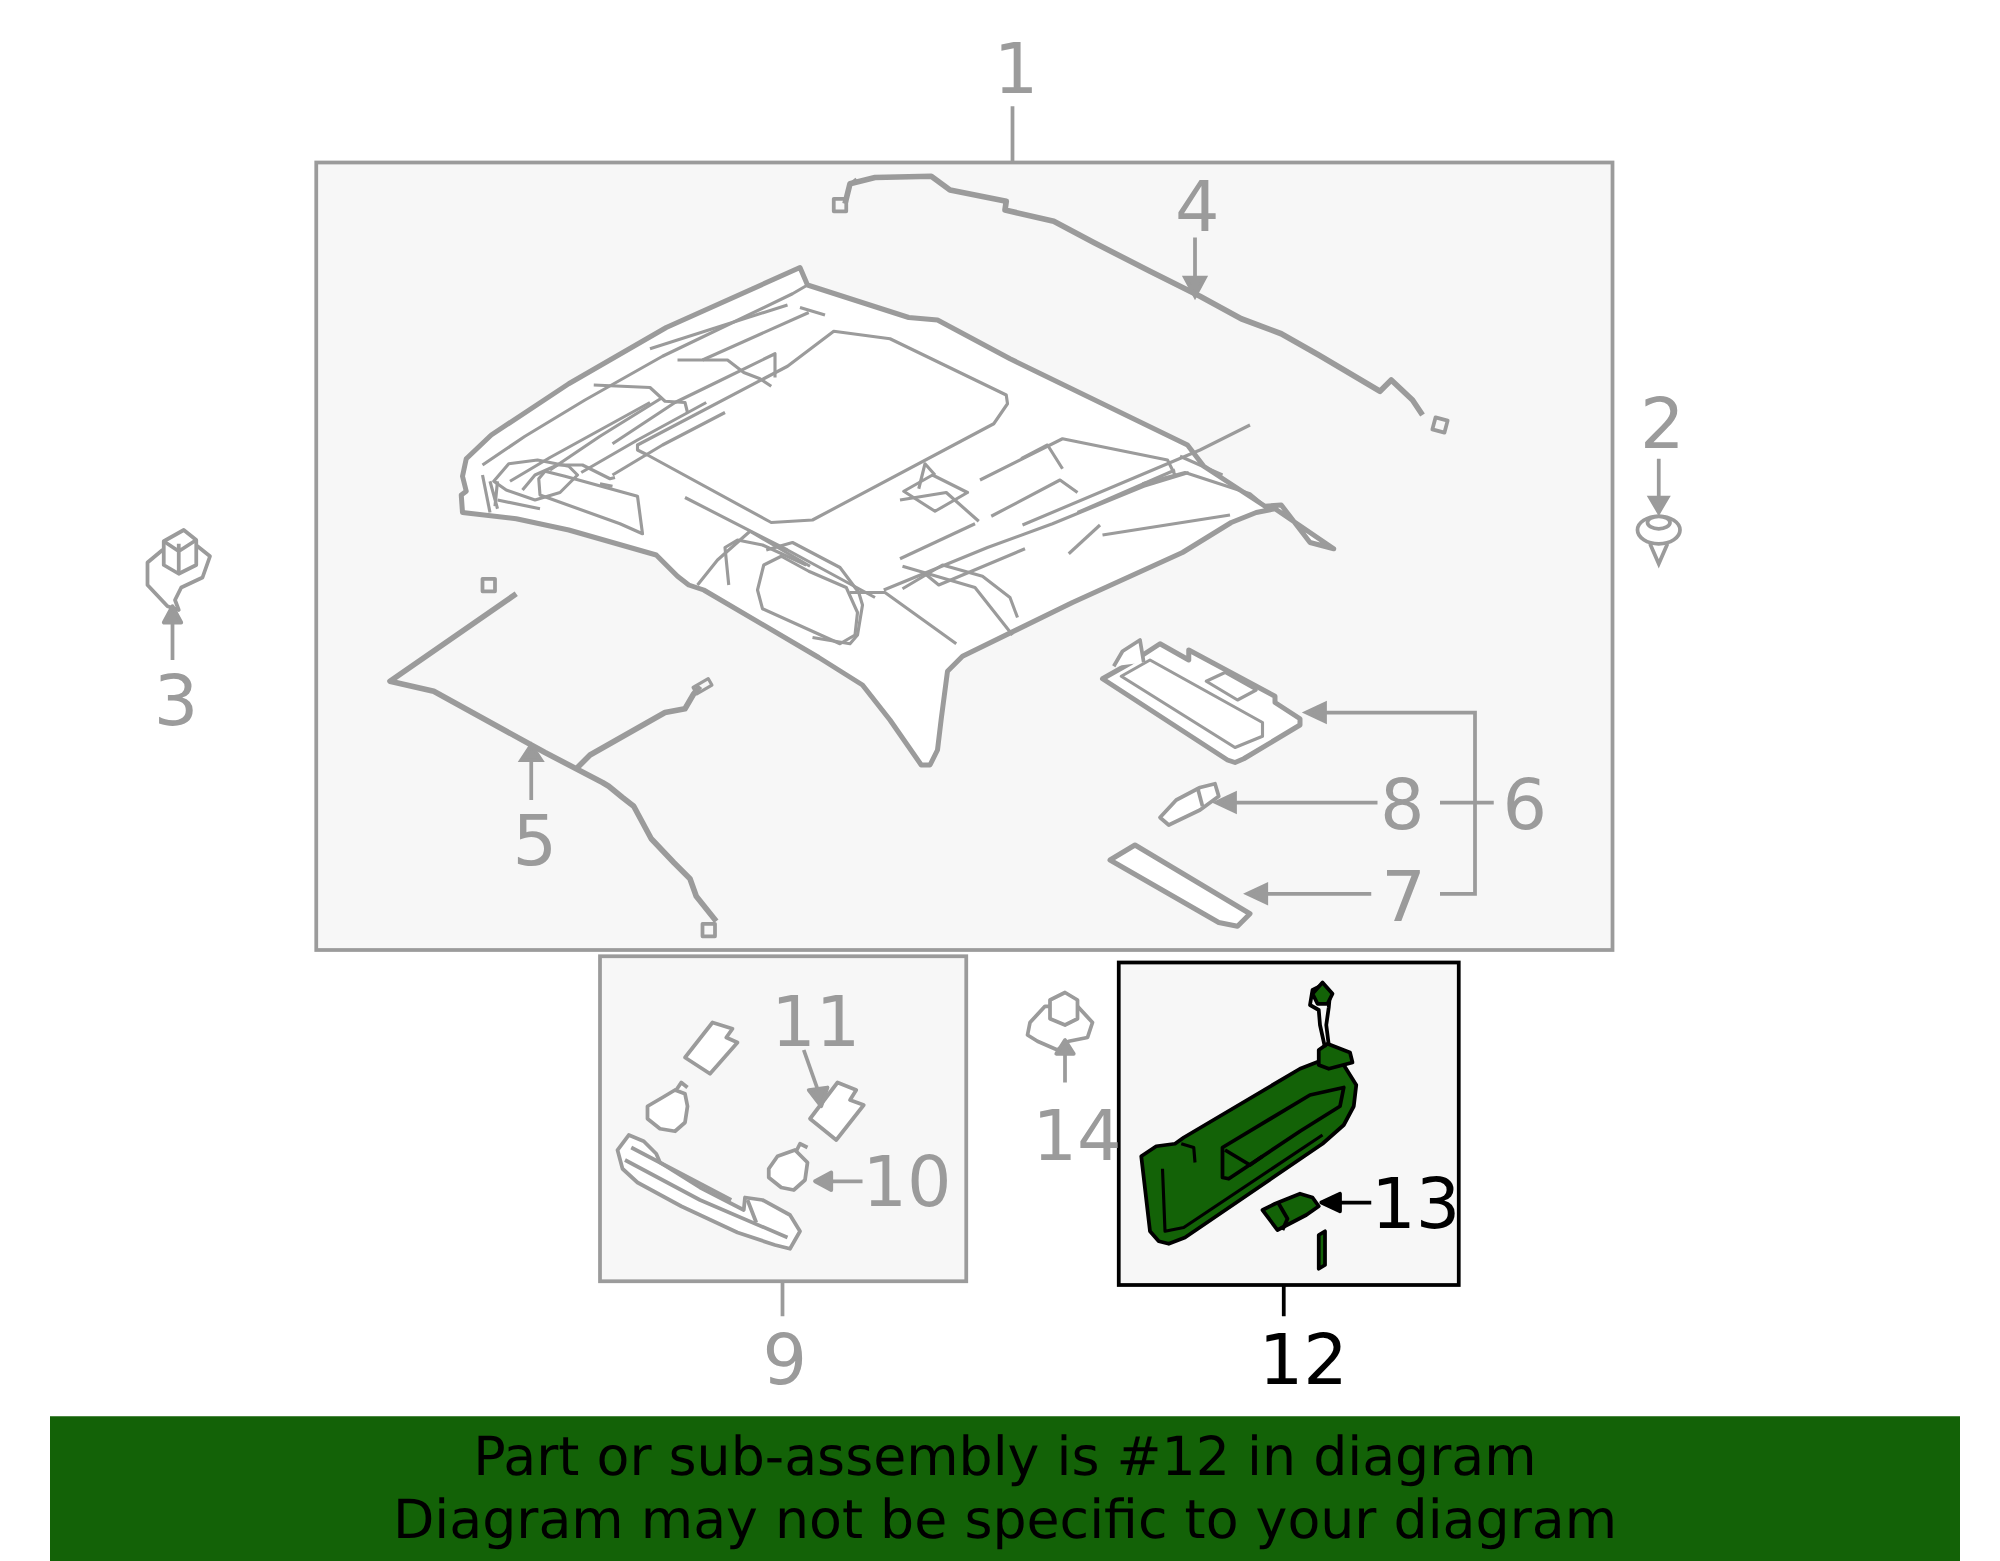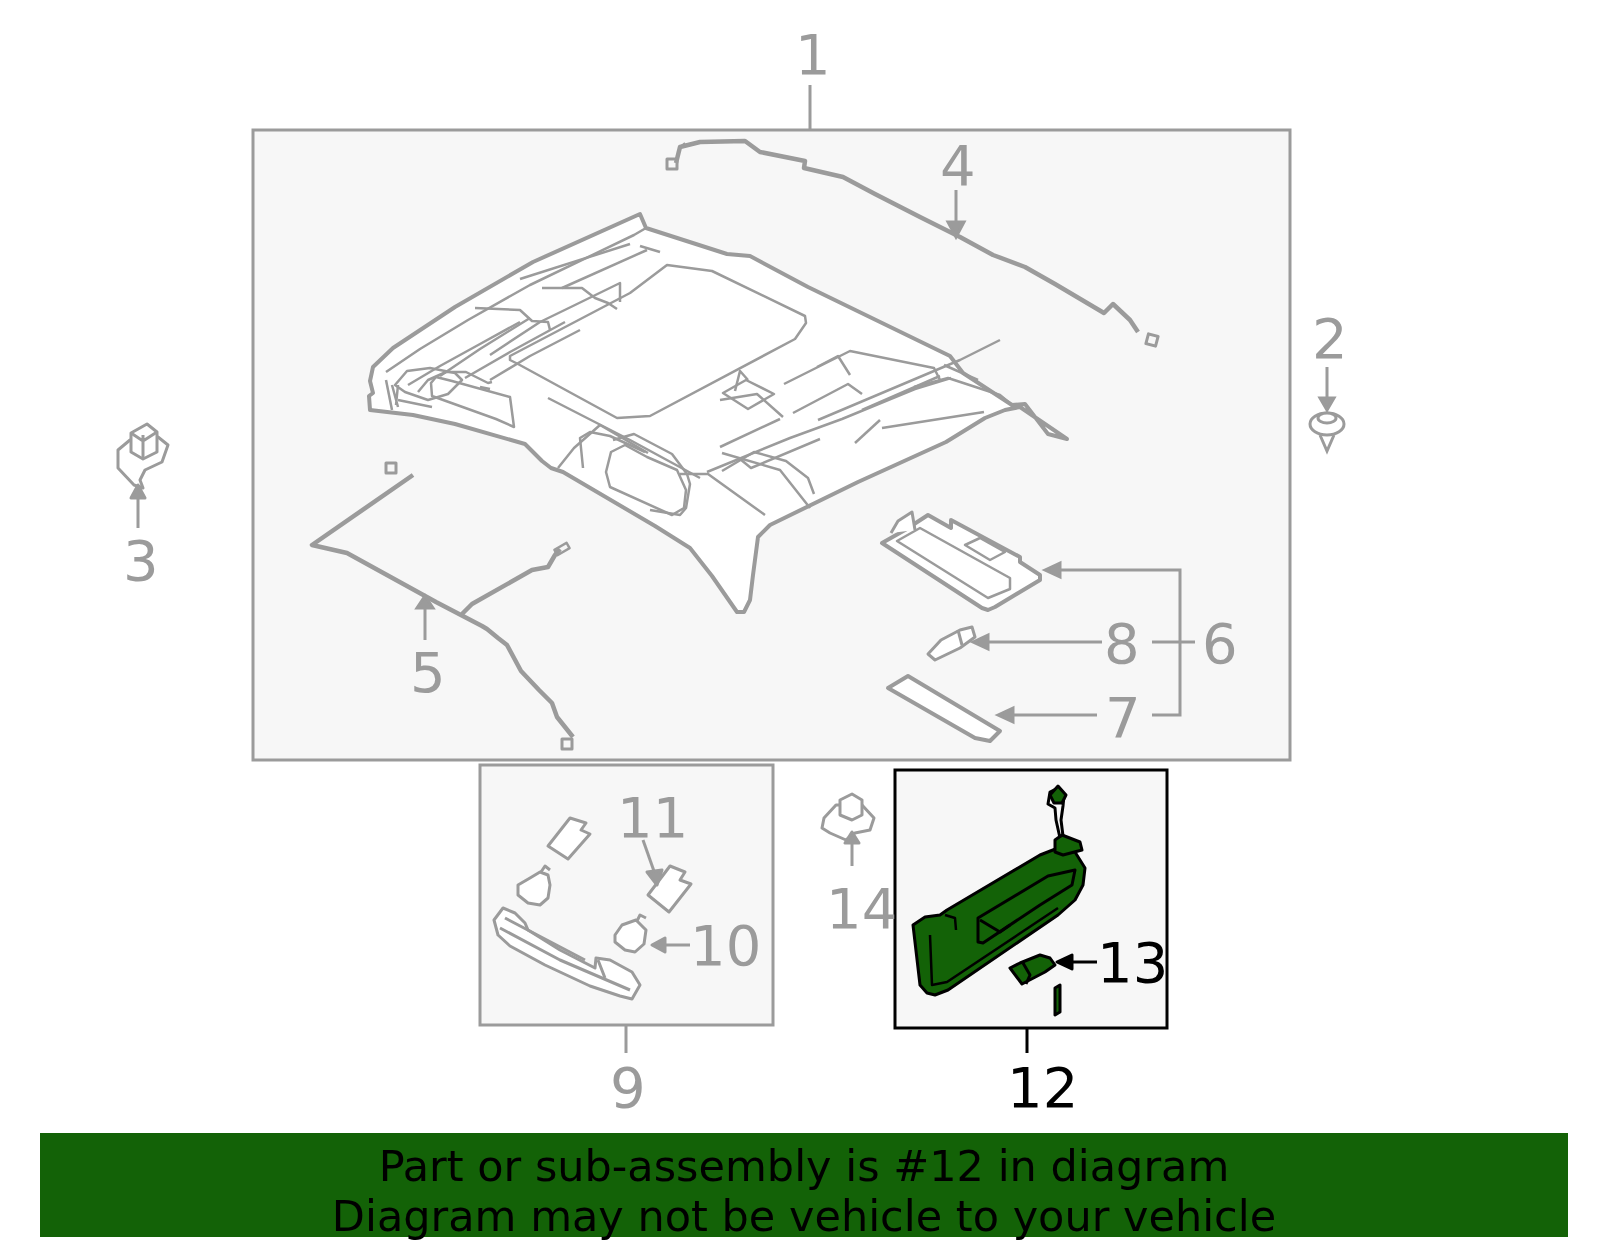--- a/index.html
+++ b/index.html
@@ -1,21 +1,21 @@
 <!DOCTYPE html>
 <html><head>
 <meta charset="utf-8">
 <style>
   html, body { margin: 0; padding: 0; background: #ffffff; }
   body { width: 1600px; height: 1249px; position: relative; overflow: hidden;
          font-family: "DejaVu Sans", sans-serif; }
   #diagram { position: absolute; left: 0; top: 0; width: 1600px; height: 1249px; }
   .callout { font-family: "DejaVu Sans", sans-serif; font-size: 56px; fill: #9b9b9b; }
   .callout.active { fill: #000000; }
-  .banner { position: absolute; left: 40px; top: 1133px; width: 1528px; height: 104px;
+  .banner { position: absolute; left: 40px; top: 1133px; width: 1528px; height: 116px;
             background: #136207; color: #000000; text-align: center;
             font-family: "DejaVu Sans", sans-serif; font-size: 43px; line-height: 50px;
             padding-top: 8px; box-sizing: border-box; }
   .banner div { white-space: nowrap; }
 </style>
 </head>
 <body>
 
 <svg id="diagram" viewBox="0 0 1600 1249" xmlns="http://www.w3.org/2000/svg">
 
@@ -201,14 +201,14 @@
     <text class="callout" x="690" y="965">10</text>
     <text class="callout" x="617" y="837">11</text>
     <text class="callout active" x="1007" y="1107">12</text>
     <text class="callout active" x="1097" y="982">13</text>
     <text class="callout" x="826" y="928">14</text>
   </g>
 </svg>
 
 <div class="banner">
   <div>Part or sub-assembly is #12 in diagram</div>
-  <div>Diagram may not be vehicle to your vehicle</div>
+  <div>Diagram may not be specific to your diagram</div>
 </div>
 
 </body></html>

